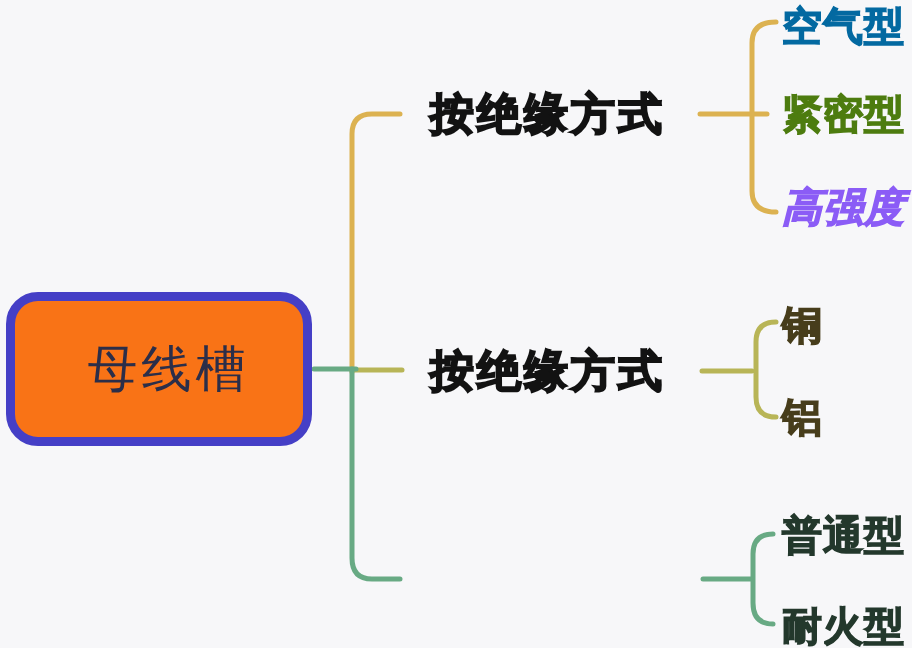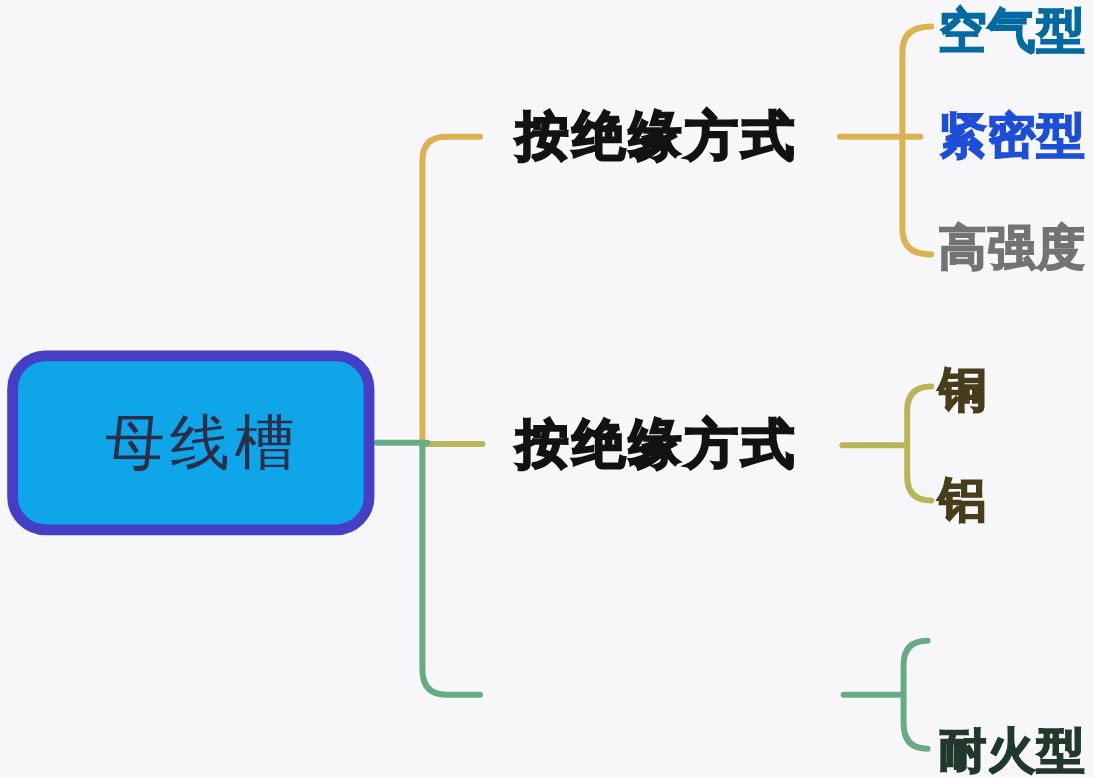--- a/index.html
+++ b/index.html
@@ -60,29 +60,30 @@
     <path d="M 352 370 L 402 370" stroke="#b8b557"></path>
     <path d="M 702 371 L 752 371" stroke="#b8b557"></path>
     <path d="M 776 322 Q 756 322 756 342 L 756 397 Q 756 417 776 417" stroke="#b8b557"></path>
 
     <path d="M 314 369 L 356 369" stroke="#68aa84"></path>
     <path d="M 352 369 L 352 558 Q 352 579 372 579 L 400 579" stroke="#68aa84"></path>
     <path d="M 703 579 L 751 579" stroke="#68aa84"></path>
     <path d="M 773 534 Q 753 534 753 554 L 753 603 Q 753 624 773 624" stroke="#68aa84"></path>
   </svg>
 
-  <div class="root-node" style="border-color: rgb(69, 63, 198); background: #0ea5e9; padding-left: 19px;">
+  <div class="root-node" style="border-color: rgb(69, 63, 198); background: #f97316; padding-left: 19px;">
     <span style="color: rgb(43, 46, 73);">母线槽</span>
   </div>
 
   <div class="branch-label" style="top:88px;">按绝缘方式</div>
   <div class="branch-label" style="top:345px;">按绝缘方式</div>
 
   <div class="child-label" style="top: 2px; color: #0369a1;">空气型</div>
-  <div class="child-label" style="top: 90px; color: #1d4ed8;">紧密型</div>
-  <div class="child-label" style="top: 183px; color: #737373;">高强度</div>
+  <div class="child-label" style="top: 90px; color: #4d7c0f;">紧密型</div>
+  <div class="child-label" style="top: 183px; color: #8b5cf6; font-style: italic;">高强度</div>
 
   <div class="child-label" style="top: 301px; color: rgb(71, 61, 27);">铜</div>
   <div class="child-label" style="top: 393px; color: rgb(71, 61, 27);">铝</div>
 
+  <div class="child-label" style="top: 511px; color: rgb(35, 56, 44);">普通型</div>
   <div class="child-label" style="top: 602px; color: rgb(35, 56, 44);">耐火型</div>
 
 </div>
 
 </body></html>

